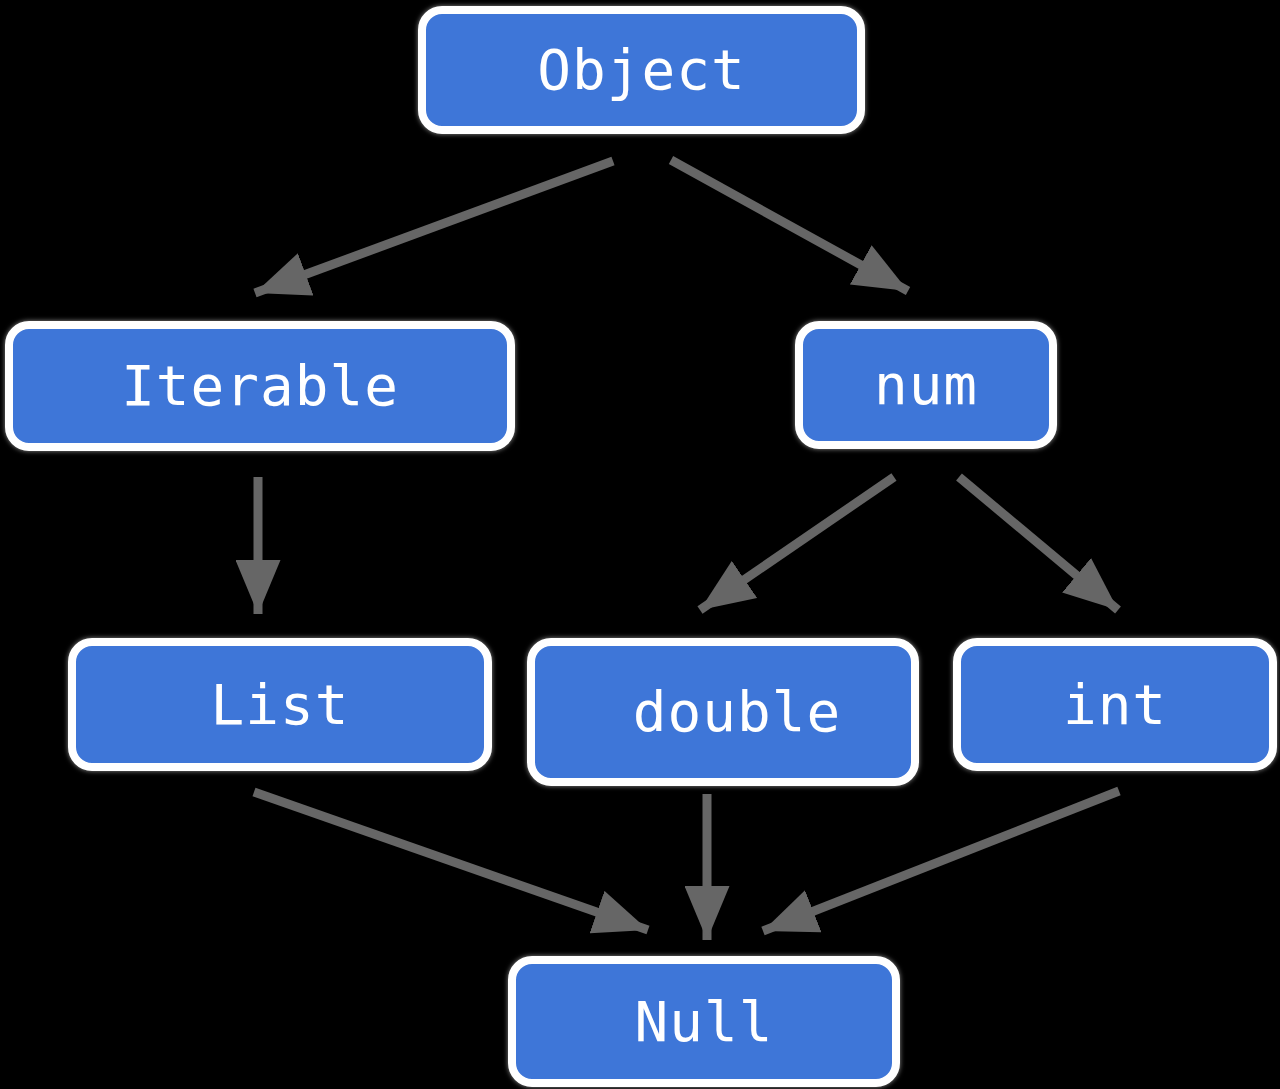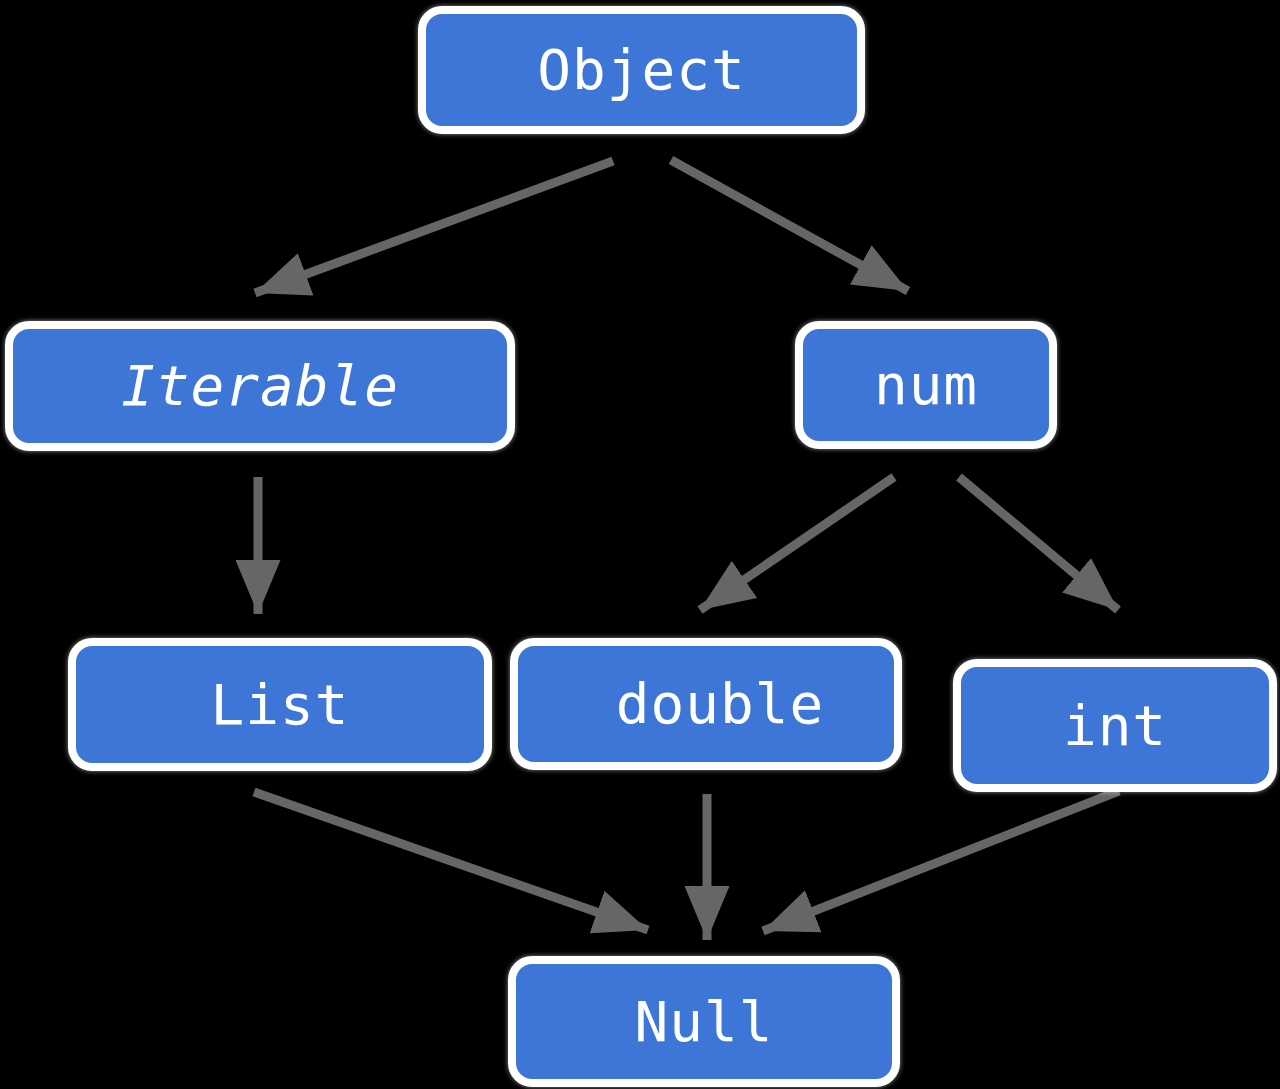--- a/index.html
+++ b/index.html
@@ -30,25 +30,25 @@
     color:var(--text);
     font-size:56px;
     line-height:1;
     display:flex;
     align-items:center;
     justify-content:center;
     box-shadow:0 0 5px rgba(255,255,255,0.55);
     letter-spacing:1px;
   }
   #node-object  {left:418px; top:6px;   width:447px; height:128px;}
-  #node-iterable{left:5px;   top:321px; width:510px; height:130px;font-style:italic;}
+  #node-iterable{left:5px;   top:321px; width:510px; height:130px;}
   #node-num     {left:795px; top:321px; width:262px; height:128px;}
   #node-list    {left:68px;  top:638px; width:424px; height:133px;}
-  #node-double  {left:510px; top:638px; width:392px; height:132px;padding-left:28px;}
-  #node-int     {left:953px; top:638px; width:324px; height:133px;margin-top:21px;}
+  #node-double  {left:527px; top:638px; width:392px; height:148px;padding-left:28px;}
+  #node-int     {left:953px; top:638px; width:324px; height:133px;}
   #node-null    {left:508px; top:956px; width:392px; height:131px;}
 </style>
 </head>
 <body>
 
 <div class="stage">
 
   <svg class="edges" viewBox="0 0 1280 1089" xmlns="http://www.w3.org/2000/svg">
     <defs>
       <marker id="arrow" viewBox="0 0 6 5" refX="6" refY="2.5" markerWidth="6" markerHeight="5" markerUnits="strokeWidth" orient="auto">

